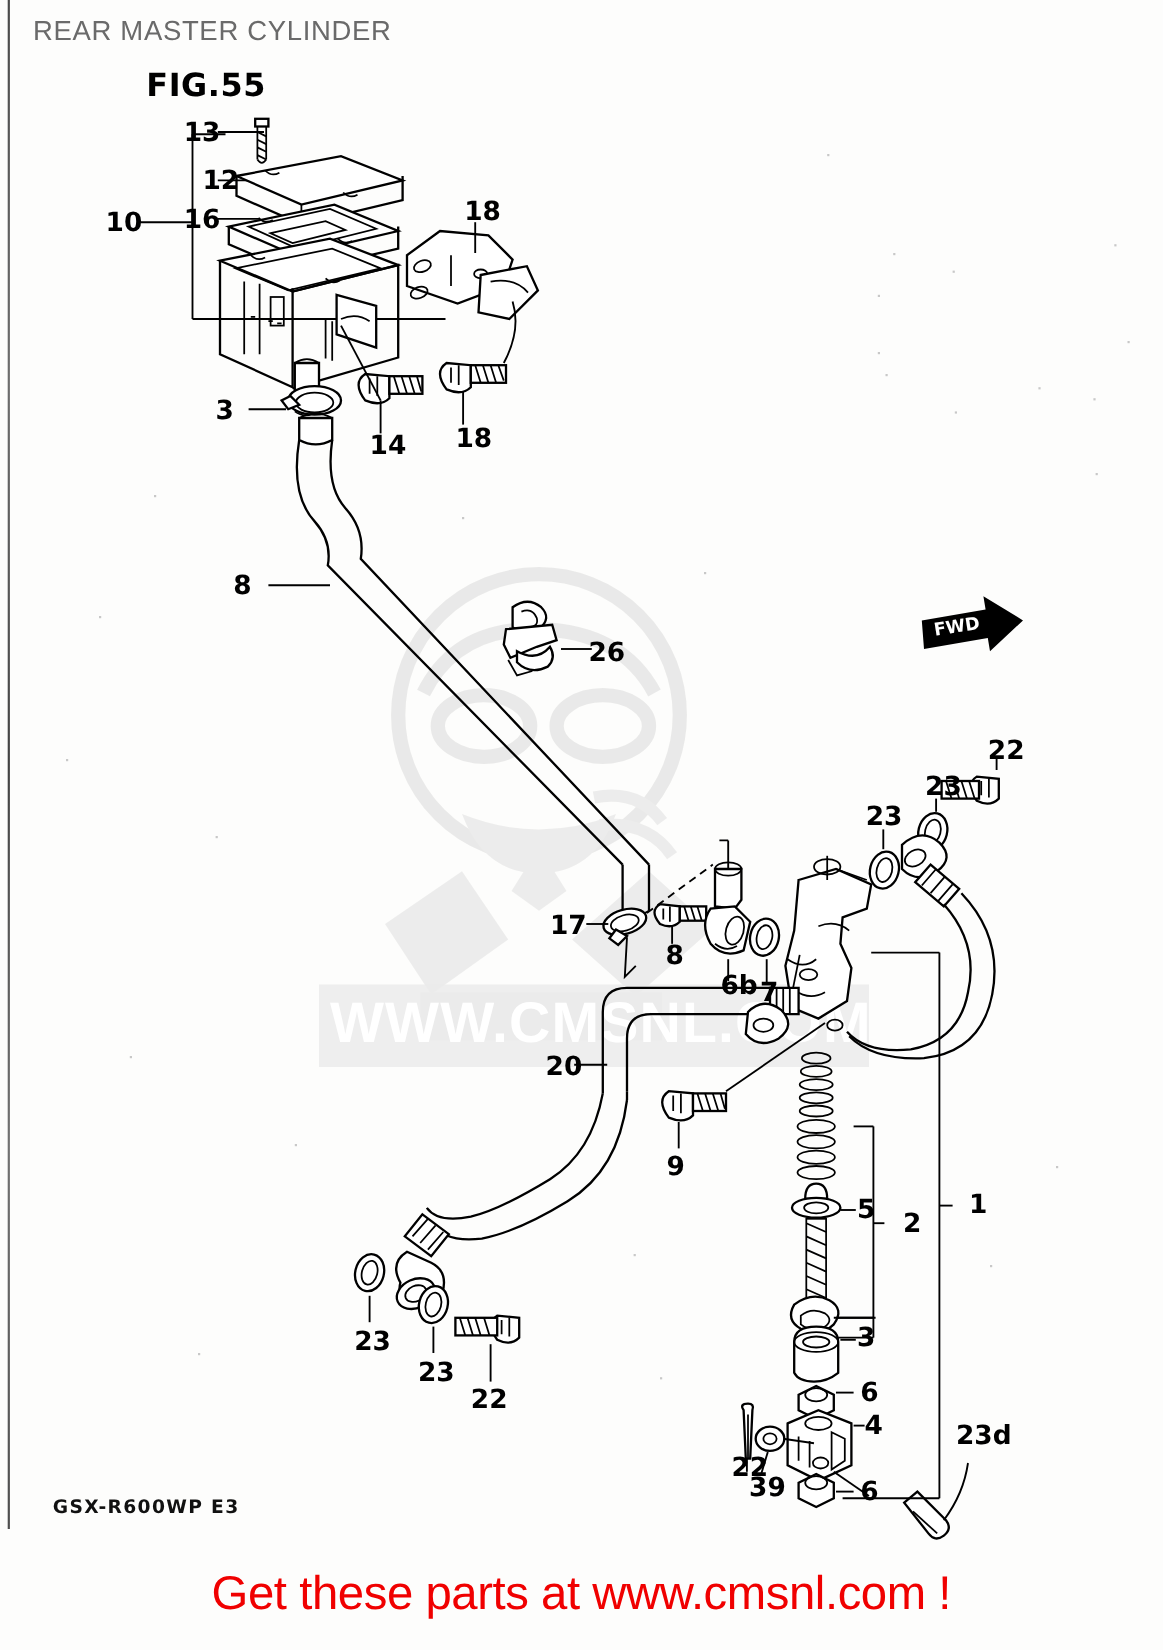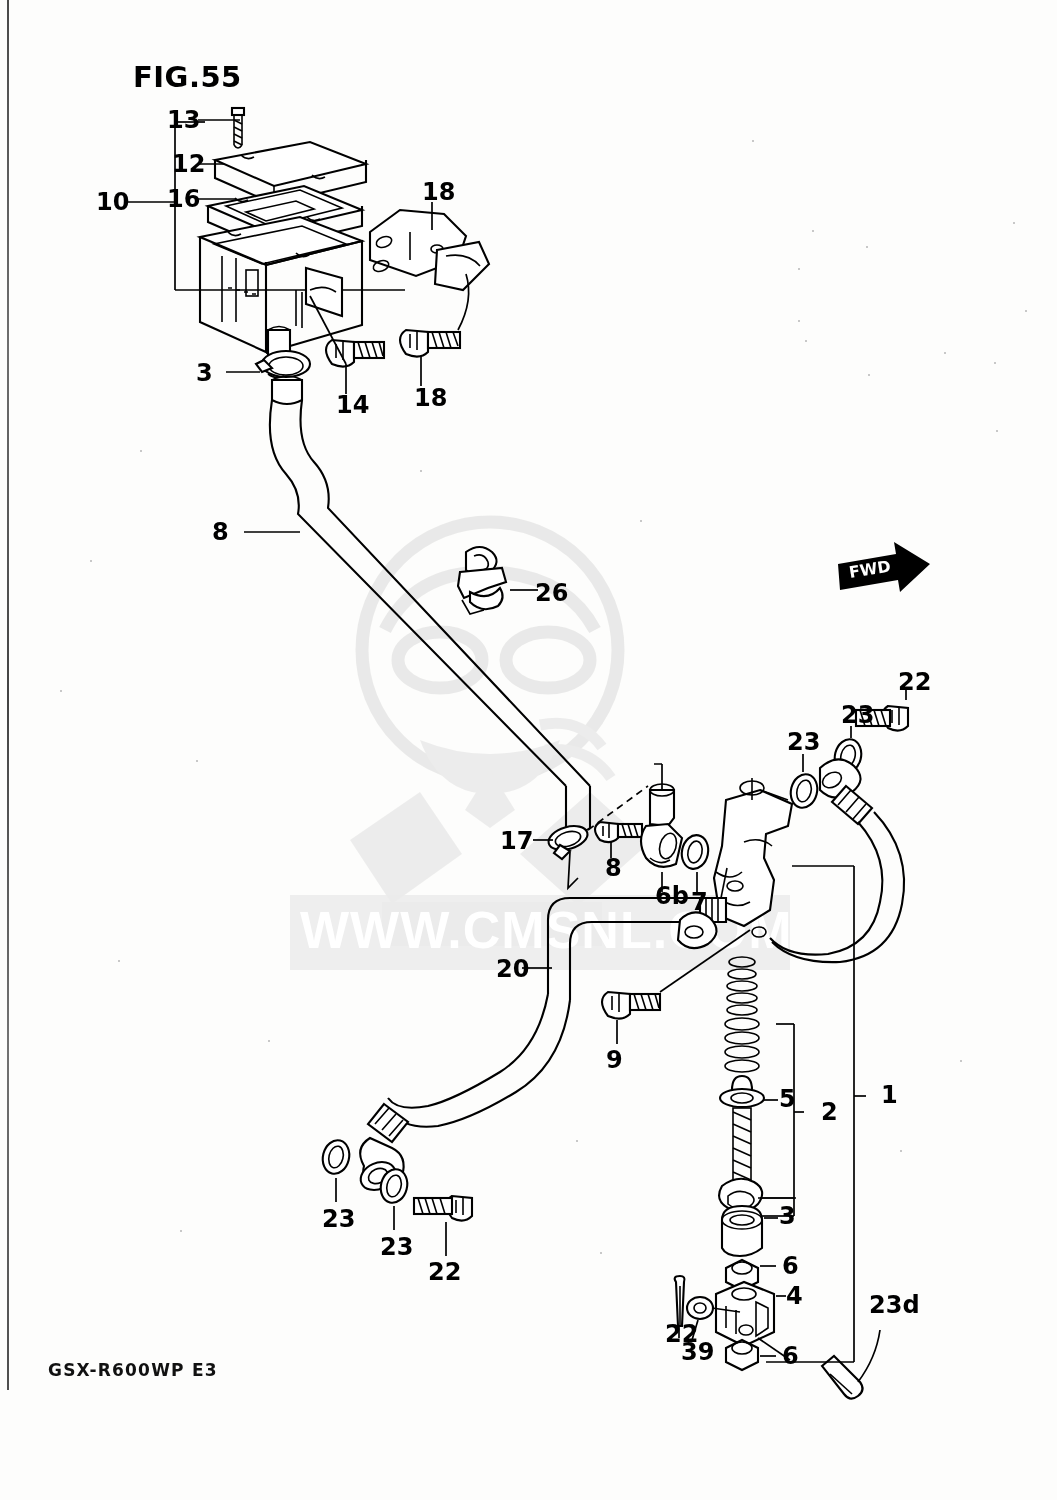--- a/index.html
+++ b/index.html
@@ -40,20 +40,21 @@
   .fillb{fill:#000;}
   .spk{position:absolute;background:#c8c8c8;width:2px;height:2px;}
 </style>
 </head>
 <body>
 
 <div id="page">
 
   <div class="scan-edge"></div>
 
+  <div class="hdr-title">REAR MASTER CYLINDER</div>
   <div class="fig-title">FIG.55</div>
 
   <svg class="wm-logo" width="400" height="440" viewBox="0 0 400 440">
     <g fill="none" stroke="#b9b9b9" stroke-width="13">
       <circle cx="200" cy="140" r="128"></circle>
       <path d="M95 120 q30 -60 105 -58 q75 2 105 58"></path>
       <ellipse cx="150" cy="150" rx="42" ry="28"></ellipse>
       <ellipse cx="258" cy="150" rx="42" ry="28"></ellipse>
     </g>
     <g fill="#c4c4c4">
@@ -397,41 +398,42 @@
   <div class="cal" style="left:786px;top:1284px">4</div>
   <div class="cal" style="left:779px;top:1087px">5</div>
   <div class="cal" style="left:782px;top:1254px">6</div>
   <div class="cal" style="left:782px;top:1344px">6</div>
   <div class="cal" style="left:655px;top:884px">6b</div>
   <div class="cal" style="left:691px;top:890px">7</div>
   <div class="cal" style="left:605px;top:856px">8</div>
   <div class="cal" style="left:606px;top:1048px">9</div>
   <div class="cal" style="left:96px;top:190px">10</div>
   <div class="cal" style="left:167px;top:187px">16</div>
-  <div class="cal" style="left:172px;top:152px">12</div>
+  <div class="cal" style="left:184px;top:152px">12</div>
   <div class="cal" style="left:167px;top:108px">13</div>
   <div class="cal" style="left:336px;top:393px">14</div>
   <div class="cal" style="left:212px;top:520px">8</div>
   <div class="cal" style="left:196px;top:361px">3</div>
   <div class="cal" style="left:500px;top:829px">17</div>
   <div class="cal" style="left:422px;top:180px">18</div>
   <div class="cal" style="left:414px;top:386px">18</div>
   <div class="cal" style="left:496px;top:957px">20</div>
   <div class="cal" style="left:898px;top:670px">22</div>
   <div class="cal" style="left:428px;top:1260px">22</div>
   <div class="cal" style="left:841px;top:703px">23</div>
   <div class="cal" style="left:787px;top:730px">23</div>
   <div class="cal" style="left:322px;top:1207px">23</div>
   <div class="cal" style="left:380px;top:1235px">23</div>
   <div class="cal" style="left:869px;top:1293px">23d</div>
   <div class="cal" style="left:681px;top:1340px">39</div>
   <div class="cal" style="left:665px;top:1322px">22</div>
   <div class="cal" style="left:535px;top:581px">26</div>
 
   <div class="model-code">GSX-R600WP E3</div>
+  <div class="promo">Get these parts at www.cmsnl.com !</div>
 
   <div class="spk" style="left:812px;top:230px"></div>
   <div class="spk" style="left:866px;top:246px"></div>
   <div class="spk" style="left:1013px;top:222px"></div>
   <div class="spk" style="left:798px;top:268px"></div>
   <div class="spk" style="left:1025px;top:310px"></div>
   <div class="spk" style="left:798px;top:320px"></div>
   <div class="spk" style="left:805px;top:340px"></div>
   <div class="spk" style="left:944px;top:352px"></div>
   <div class="spk" style="left:994px;top:362px"></div>

